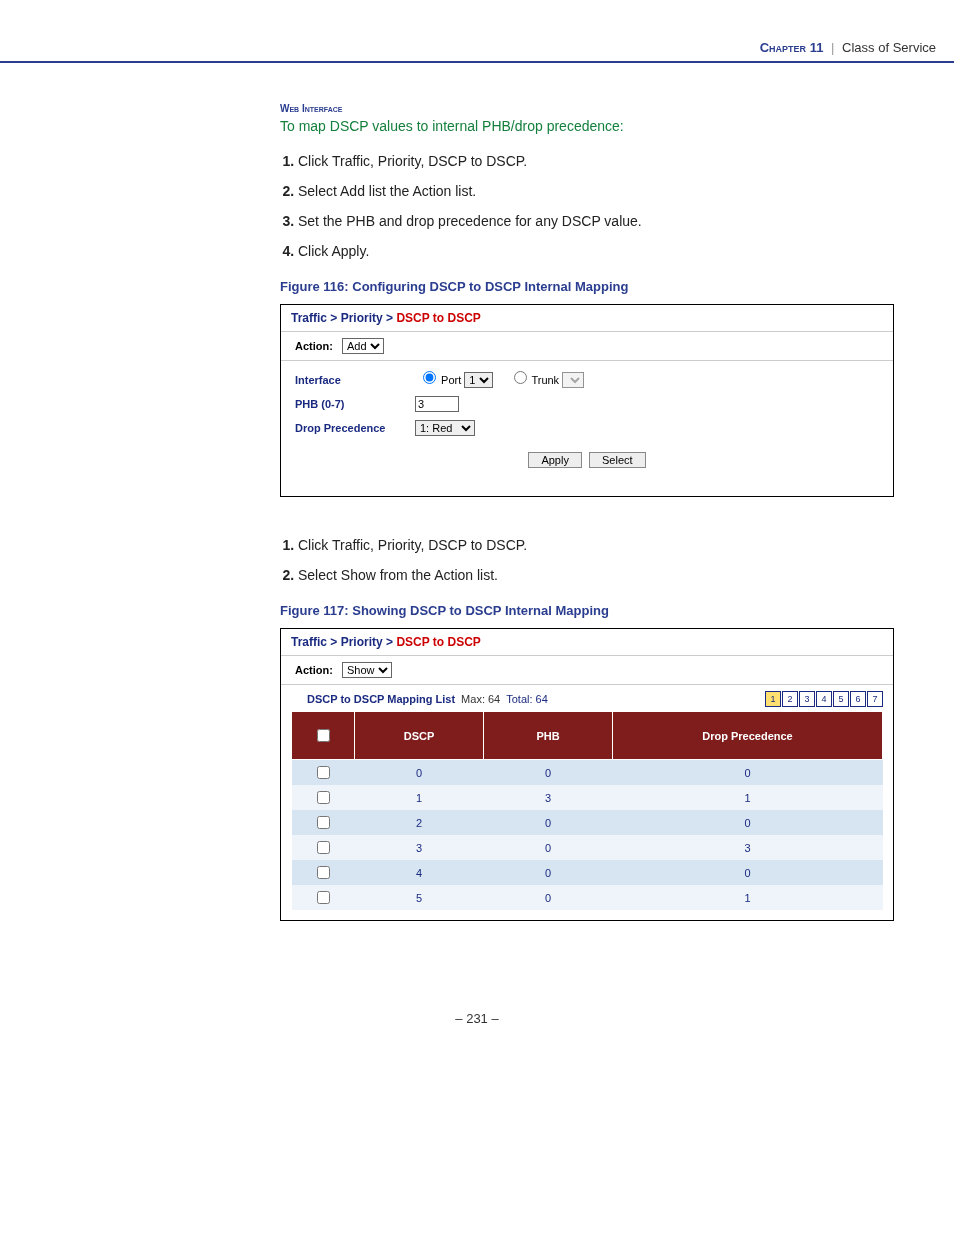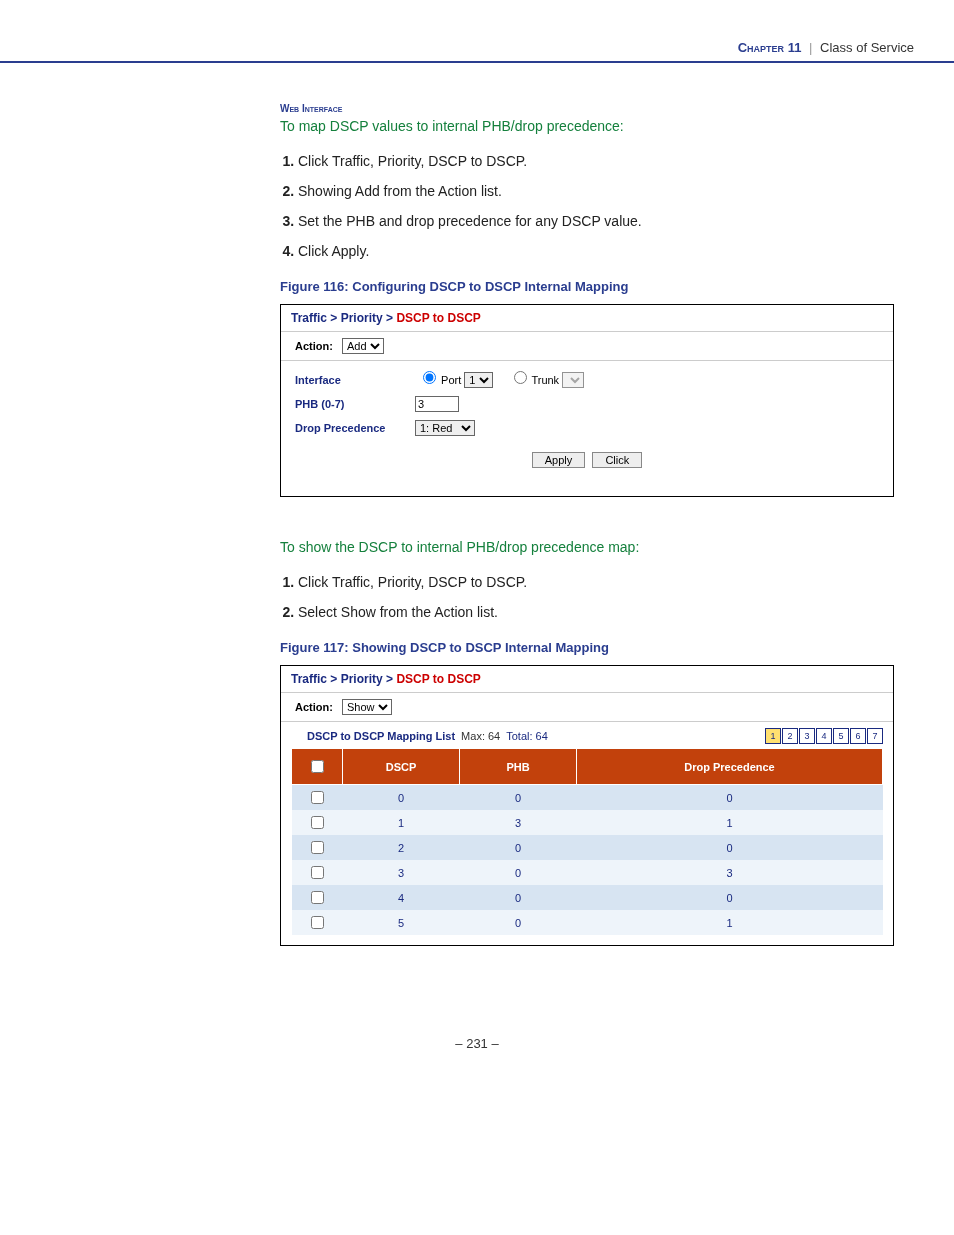--- a/index.html
+++ b/index.html
@@ -4,21 +4,21 @@
 <style>
   body {
     margin: 0;
     padding: 0;
     font-family: Verdana, Arial, sans-serif;
     background: #fff;
     width: 954px;
   }
   .header-region {
     border-bottom: 2px solid #2a3d8f;
-    padding: 40px 40px 6px 40px;
+    padding: 40px 18px 6px 40px;
     text-align: right;
     font-size: 13px;
     color: #333;
   }
   .header-region .chap {
     font-variant: small-caps;
     font-weight: bold;
     color: #2a3d8f;
   }
   .header-region .sep { color: #999; margin: 0 4px; }
@@ -135,24 +135,24 @@
     background: #fff;
   }
   .pager .pg.active { background: #ffe070; }
   table.data {
     width: calc(100% - 20px);
     margin: 0 10px 10px 10px;
     border-collapse: collapse;
     font-size: 11px;
   }
   table.data th {
-    background: #c2410c;
+    background: #7f1d1d;
     color: #fff;
     font-weight: bold;
-    padding: 8px;
+    padding: 14px;
     border: 1px solid #fff;
     text-align: center;
   }
   table.data th.chk-col { width: 34px; }
   table.data th.chk-col input { }
   table.data td {
     text-align: center;
     padding: 3px;
     color: #1a2a80;
   }
@@ -177,21 +177,21 @@
   </div>
 </div>
 
 <div class="content">
 
   <div class="section-heading">Web Interface</div>
   <div class="body-text">To map DSCP values to internal PHB/drop precedence:</div>
 
   <ol class="steps">
     <li>Click Traffic, Priority, DSCP to DSCP.</li>
-    <li>Showing Add from the Action list.</li>
+    <li>Select Add list the Action list.</li>
     <li>Set the PHB and drop precedence for any DSCP value.</li>
     <li>Click Apply.</li>
   </ol>
 
   <div class="figure-caption">Figure 116:  Configuring DSCP to DSCP Internal Mapping</div>
 
   <div class="ui-panel">
     <div class="ui-breadcrumb">
       <span>Traffic &gt; Priority &gt; </span><span class="crumb-last">DSCP to DSCP</span>
     </div>
@@ -219,26 +219,25 @@
         <span class="ctrl"><input type="text" value="3" style=""></span>
       </div>
       <div class="form-row">
         <span class="lbl">Drop Precedence</span>
         <span class="ctrl">
           <select style="width:60px"><option>1: Red</option></select>
         </span>
       </div>
       <div class="button-row">
         <button>Apply</button>
-        <button>Click</button>
+        <button>Select</button>
       </div>
     </div>
   </div>
 
-  <div class="body-text">To show the DSCP to internal PHB/drop precedence map:</div>
   <ol class="steps">
     <li>Click Traffic, Priority, DSCP to DSCP.</li>
     <li>Select Show from the Action list.</li>
   </ol>
 
   <div class="figure-caption">Figure 117:  Showing DSCP to DSCP Internal Mapping</div>
 
   <div class="ui-panel" style="margin-bottom:10px;">
     <div class="ui-breadcrumb">
       <span>Traffic &gt; Priority &gt; </span><span class="crumb-last">DSCP to DSCP</span>

